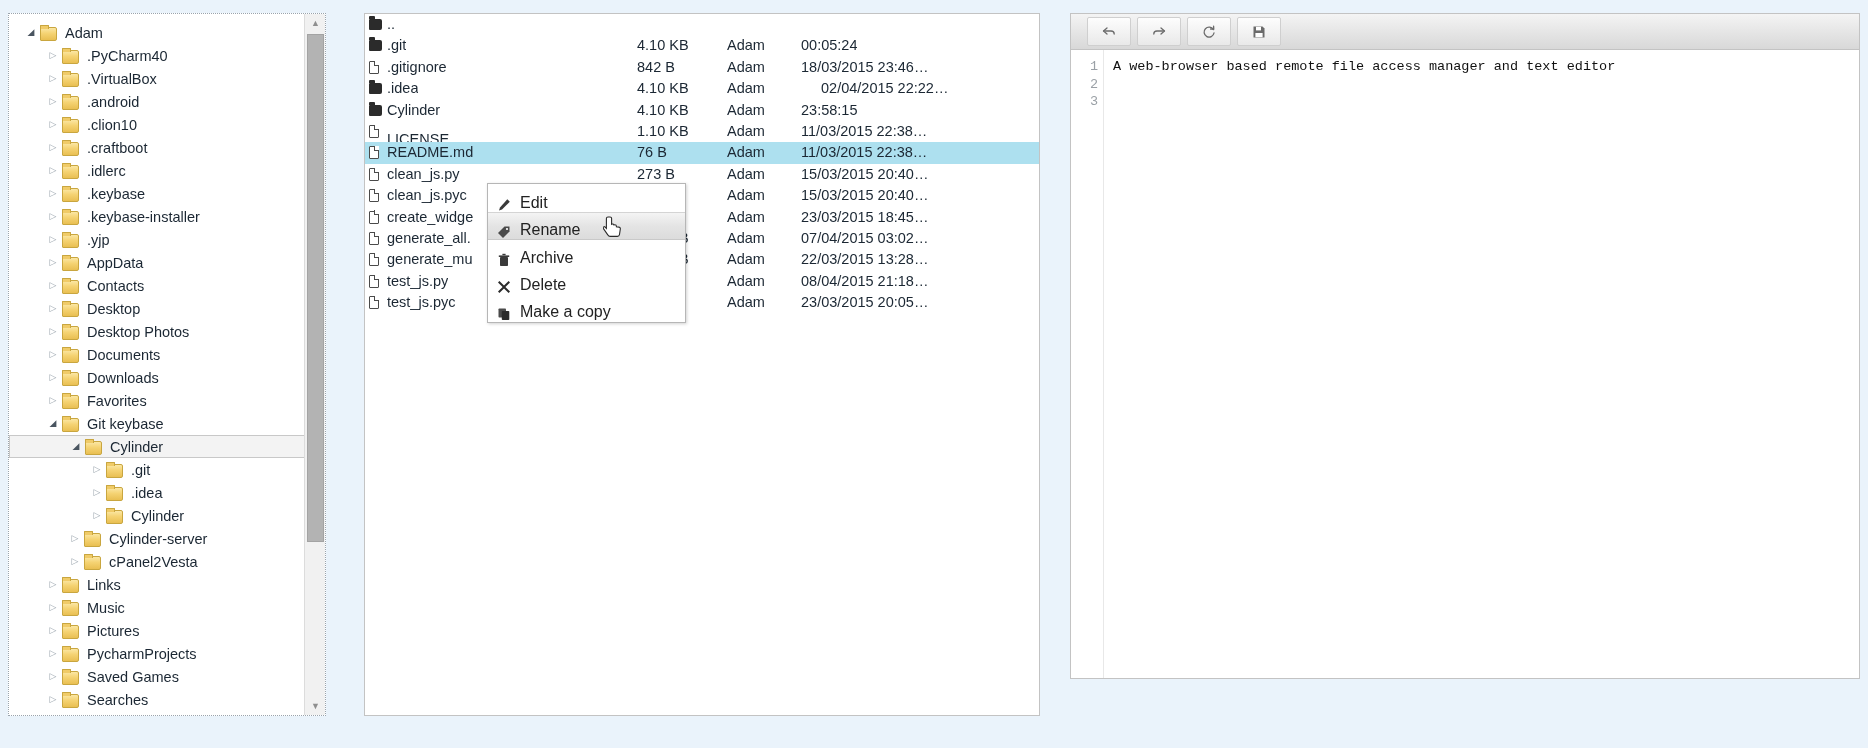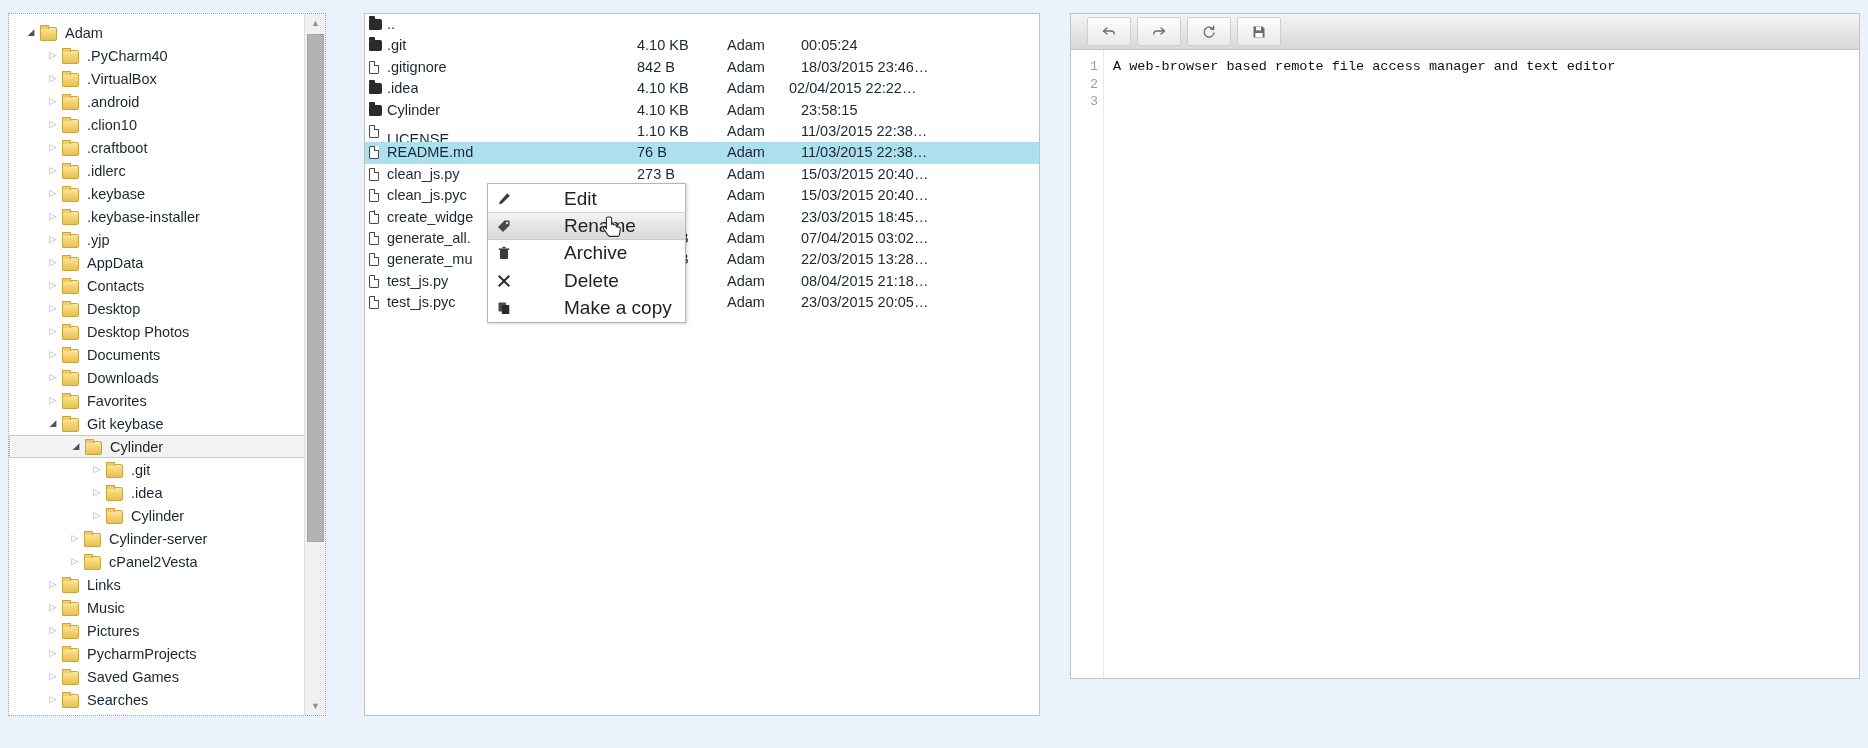--- a/index.html
+++ b/index.html
@@ -159,26 +159,25 @@
     left: 487px; top: 183px;
     width: 199px;
     background: #ffffff;
     border: 1px solid #b6b6b6;
     box-shadow: 1px 1px 3px rgba(0,0,0,0.18);
     z-index: 50;
     padding: 1px 0;
   }
   .cm-item {
     height: 27.3px;
-    display: flex; align-items: center;
-    font-size: 19px;
+    display: flex; align-items: flex-end;
+    font-size: 16px;
     color: #222;
     cursor: default;
     position: relative;
-    gap: 44px;
   }
   .cm-item.hover {
     background: linear-gradient(180deg,#f4f4f4 0%,#e4e4e4 50%,#dcdcdc 100%);
     border-top: 1px solid #d4d4d4;
     border-bottom: 1px solid #c9c9c9;
   }
   .cm-ico {
     width: 32px; min-width: 32px;
     text-align: center;
     font-size: 13px;
@@ -443,21 +442,21 @@
         <span class="fc" style="left: 22px;">.gitignore</span>
         <span class="fc" style="left: 272px;">842 B</span>
         <span class="fc" style="left: 362px;">Adam</span>
         <span class="fc" style="left: 436px;">18/03/2015 23:46…</span>
       </div>
       <div class="fr">
         <span class="file-ico dir"></span>
         <span class="fc" style="left: 22px;">.idea</span>
         <span class="fc" style="left: 272px;">4.10 KB</span>
         <span class="fc" style="left: 362px;">Adam</span>
-        <span class="fc" style="left: 424px;">02/04/2015 22:22…</span>
+        <span class="fc" style="left: 456px;">02/04/2015 22:22…</span>
       </div>
       <div class="fr">
         <span class="file-ico dir"></span>
         <span class="fc" style="left: 22px;">Cylinder</span>
         <span class="fc" style="left: 272px;">4.10 KB</span>
         <span class="fc" style="left: 362px;">Adam</span>
         <span class="fc" style="left: 436px;">23:58:15</span>
       </div>
       <div class="fr">
         <span class="file-ico doc"></span>

